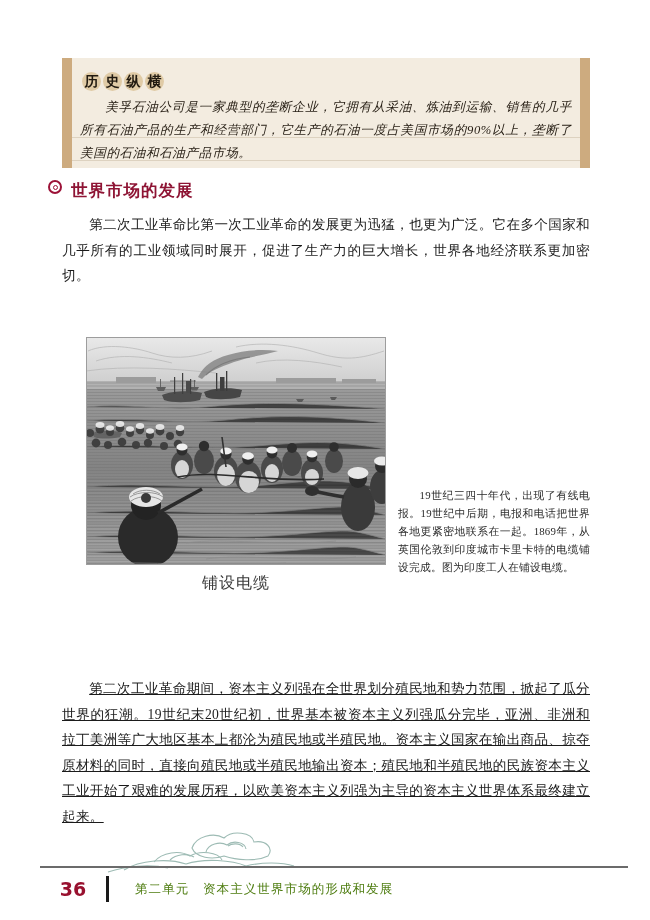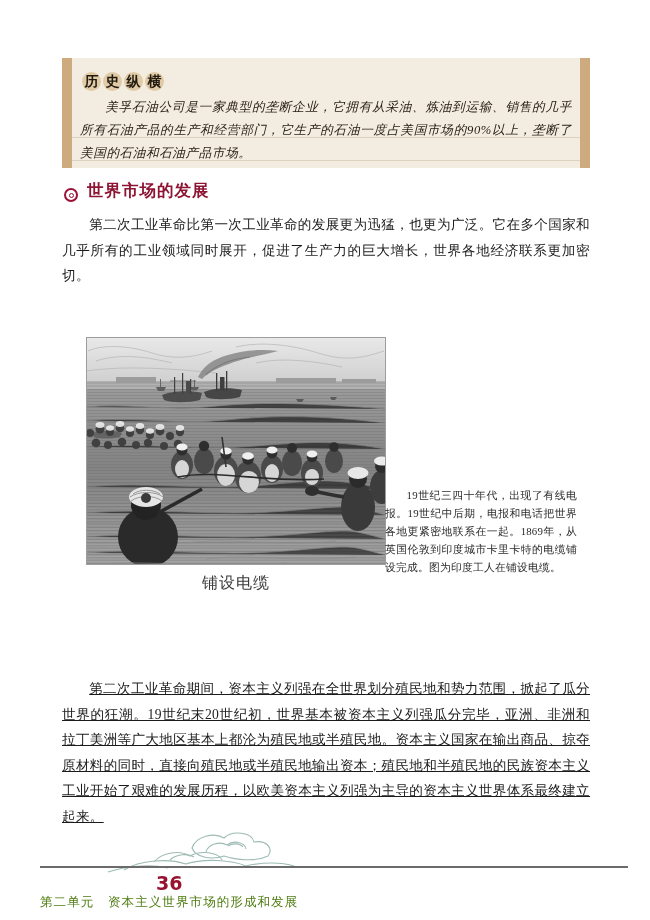--- a/index.html
+++ b/index.html
@@ -86,24 +86,24 @@
     text-align: justify;
     text-indent: 2em;
     letter-spacing: 0.6px;
     font-family: "Liberation Serif", "DejaVu Serif", serif;
     font-style: italic;
   }
 
   
   .section-heading {
     position: absolute;
-    left: 64px;
+    left: 48px;
     top: 180px;
     display: flex;
-    align-items: flex-end;
+    align-items: flex-start;
     gap: 9px;
   }
   .heading-bullet {
     width: 14px;
     height: 14px;
     border-radius: 50%;
     border: 2px solid #9c1237;
     box-sizing: border-box;
     position: relative;
   }
@@ -159,21 +159,21 @@
     text-align: center;
     font-size: 16px;
     color: #3a3a3a;
     letter-spacing: 1px;
     font-family: "Liberation Serif", "DejaVu Serif", serif;
   }
 
   
   .side-note {
     position: absolute;
-    left: 385px;
+    left: 398px;
     top: 486px;
     width: 192px;
     font-size: 10.8px;
     line-height: 18px;
     color: #2a2a2a;
     text-align: justify;
     text-indent: 2em;
     letter-spacing: 0.2px;
     font-family: "Liberation Serif", "DejaVu Serif", serif;
   }
@@ -195,21 +195,20 @@
     height: 1.5px;
     background: #6b6b6b;
   }
   .footer-row {
     position: absolute;
     left: 40px;
     top: 872px;
     height: 34px;
     display: flex;
     align-items: center;
-    flex-direction: column;
   }
   .footer-pageno {
     width: 66px;
     text-align: center;
     font-size: 19px;
     font-weight: bold;
     color: #98112f;
     font-family: "DejaVu Sans", sans-serif;
   }
   .footer-divider {

